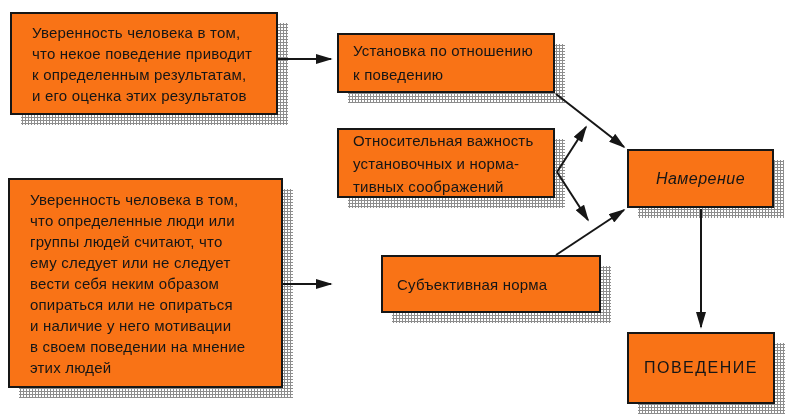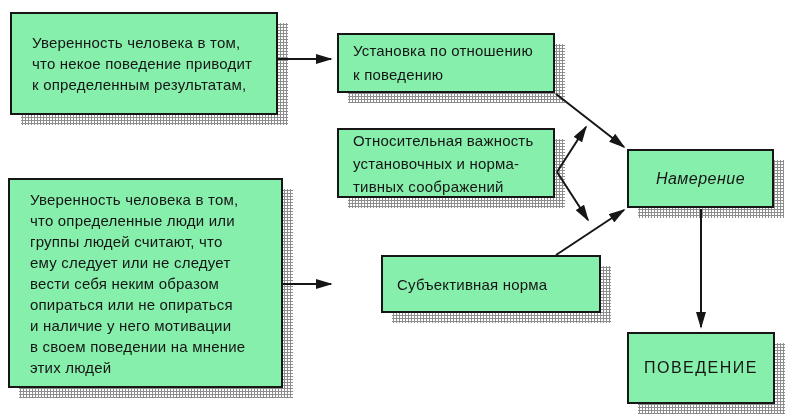--- a/index.html
+++ b/index.html
@@ -10,21 +10,21 @@
     height: 418px;
     background: #ffffff;
     z-index: 0;
     font-family: "Liberation Sans", sans-serif;
     color: #161616;
     overflow: hidden;
   }
   .box {
     position: absolute;
     box-sizing: border-box;
-    background: #86efac;
+    background: #f97316;
     border: 2px solid #161616;
     display: flex;
     flex-direction: column;
     justify-content: center;
   }
   
   .box::after {
     content: "";
     position: absolute;
     left: 9px;
@@ -62,20 +62,21 @@
 </style>
 </head>
 <body>
 
 <div class="canvas">
 
   <div class="box para" id="box-behavioral-beliefs">
     <span class="ln">Уверенность человека в том,</span>
     <span class="ln">что некое поведение приводит</span>
     <span class="ln">к определенным результатам,</span>
+    <span class="ln">и его оценка этих результатов</span>
   </div>
 
   <div class="box mid lh24" id="box-attitude">
     <span class="ln">Установка по отношению</span>
     <span class="ln">к поведению</span>
   </div>
 
   <div class="box mid lh23" id="box-importance">
     <span class="ln">Относительная важность</span>
     <span class="ln">установочных и норма-</span>

